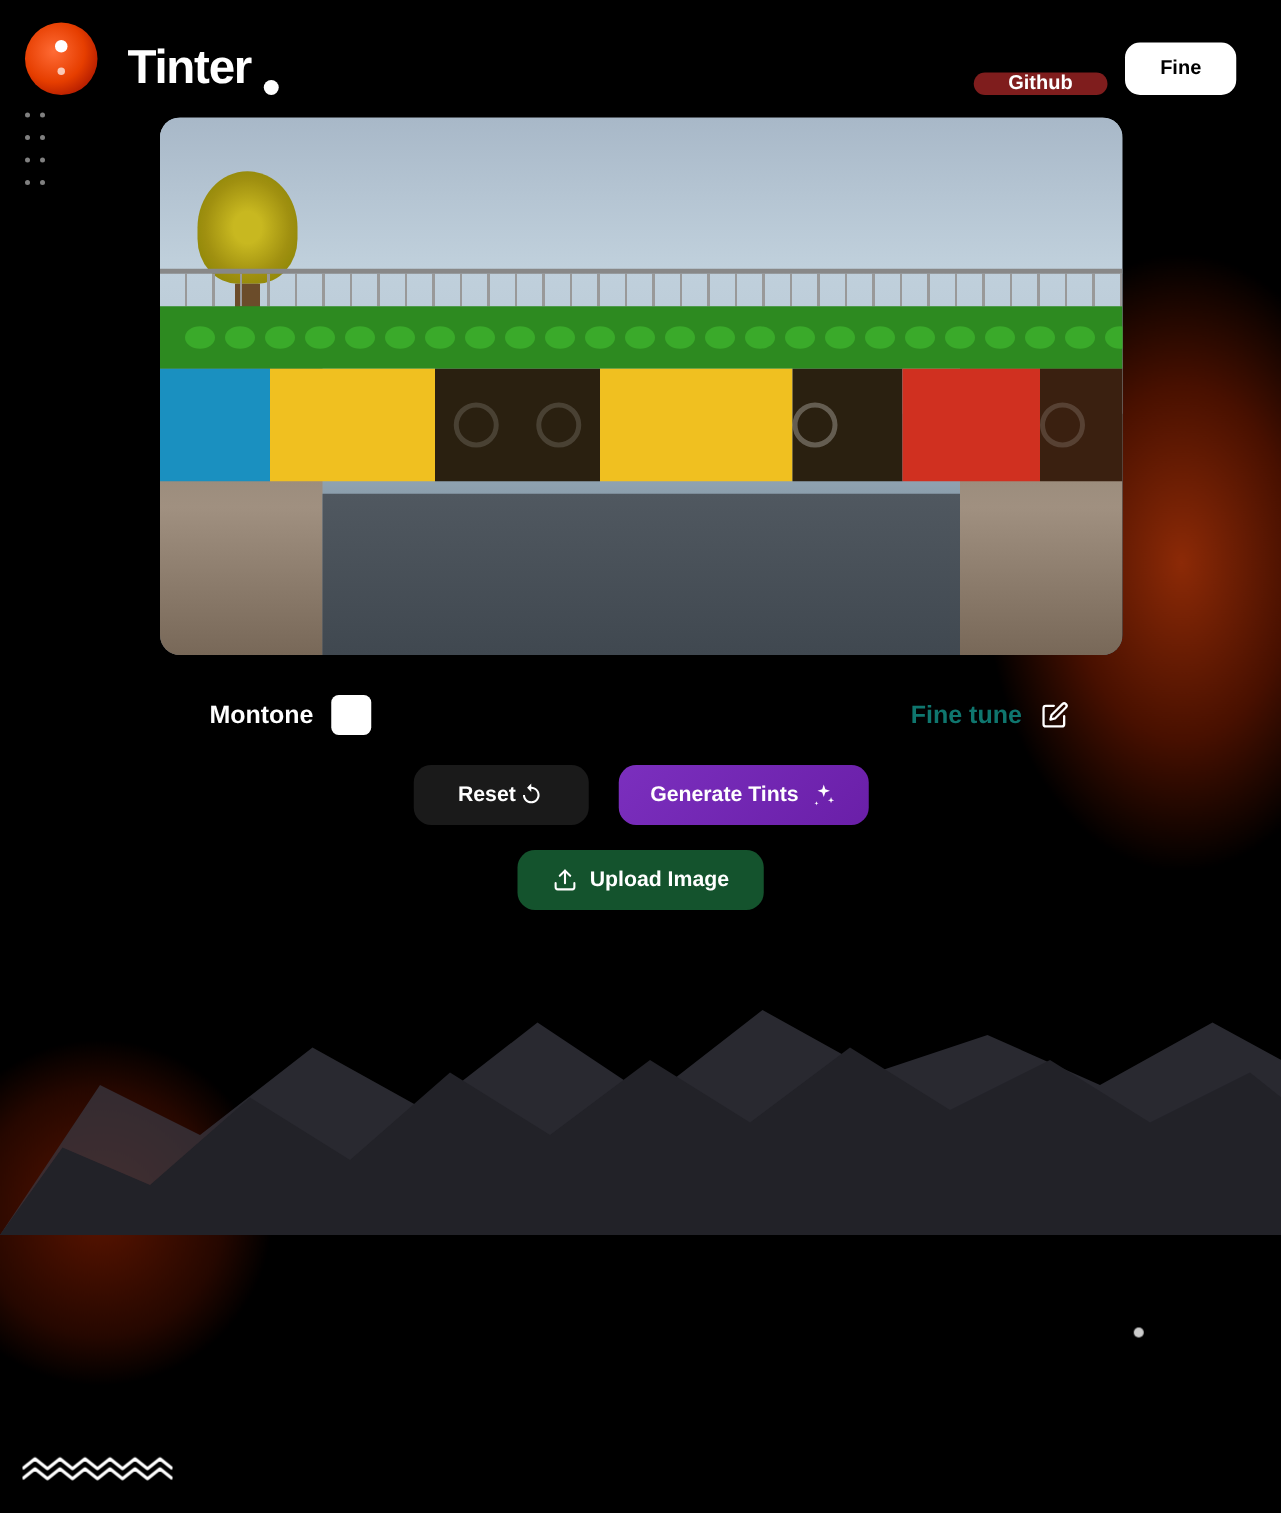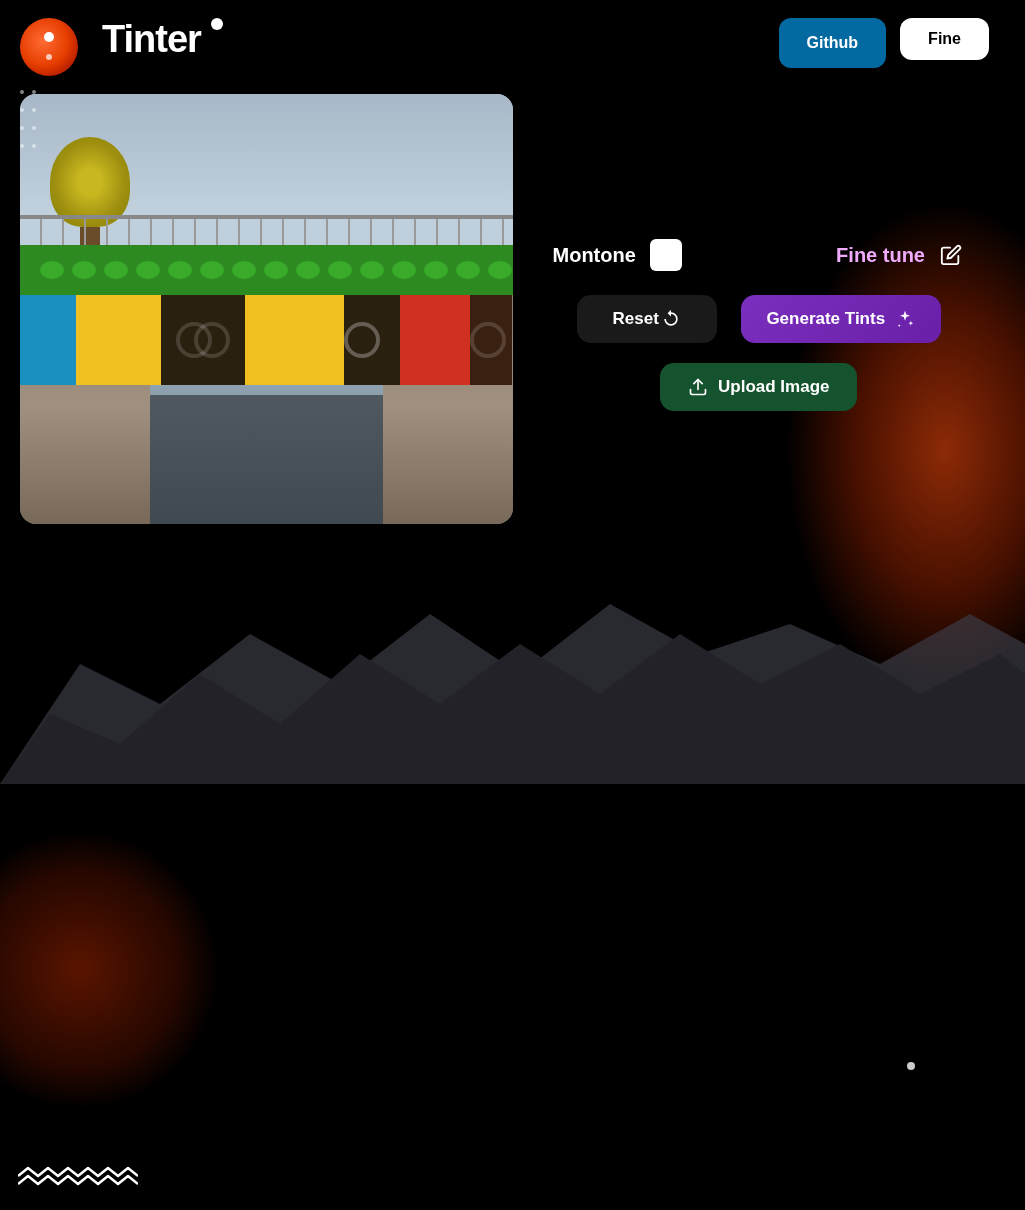--- a/index.html
+++ b/index.html
@@ -33,21 +33,21 @@
       width: 280px;
       height: 280px;
       background: radial-gradient(ellipse, rgba(180, 40, 0, 0.5) 0%, rgba(150, 30, 0, 0.25) 50%, transparent 70%);
       pointer-events: none;
       z-index: 0;
     }
 
     
     .header {
       display: flex;
-      align-items: flex-start;
+      align-items: flex-end;
       padding: 18px 36px 18px 20px;
       position: relative;
       z-index: 10;
     }
 
     .logo {
       width: 58px;
       height: 58px;
       border-radius: 50%;
       background: radial-gradient(circle at 40% 40%, #ff6b35, #e63e00, #8b0000);
@@ -116,25 +116,25 @@
       height: 12px;
       border-radius: 50%;
       background: #fff;
       margin-left: 10px;
       vertical-align: middle;
     }
 
     .header-spacer { flex: 1; }
 
     .btn-github {
-      background: #0369a1;
+      background: #7f1d1d;
       color: #fff;
       border: none;
       border-radius: 12px;
-      padding: 16px 28px;
+      padding: 0 28px;
       font-size: 16px;
       font-weight: 600;
       cursor: pointer;
       margin-right: 14px;
     }
 
     .btn-uxie {
       background: #fff;
       color: #000;
       border: none;
@@ -143,21 +143,21 @@
       font-size: 16px;
       font-weight: 600;
       cursor: pointer;
     }
 
     
     .main {
       position: relative;
       z-index: 5;
       display: flex;
-      flex-direction: row;
+      flex-direction: column;
       align-items: center;
       padding: 0 20px;
     }
 
     
     .image-container {
       width: 770px;
       height: 430px;
       border-radius: 16px;
       overflow: hidden;
@@ -348,21 +348,21 @@
 
     .fine-tune-group {
       display: flex;
       align-items: center;
       gap: 12px;
     }
 
     .fine-tune-label {
       font-size: 20px;
       font-weight: 700;
-      color: #f0abfc;
+      color: #0f766e;
     }
 
     .pencil-icon {
       width: 28px;
       height: 28px;
       display: flex;
       align-items: center;
       justify-content: center;
       cursor: pointer;
     }

